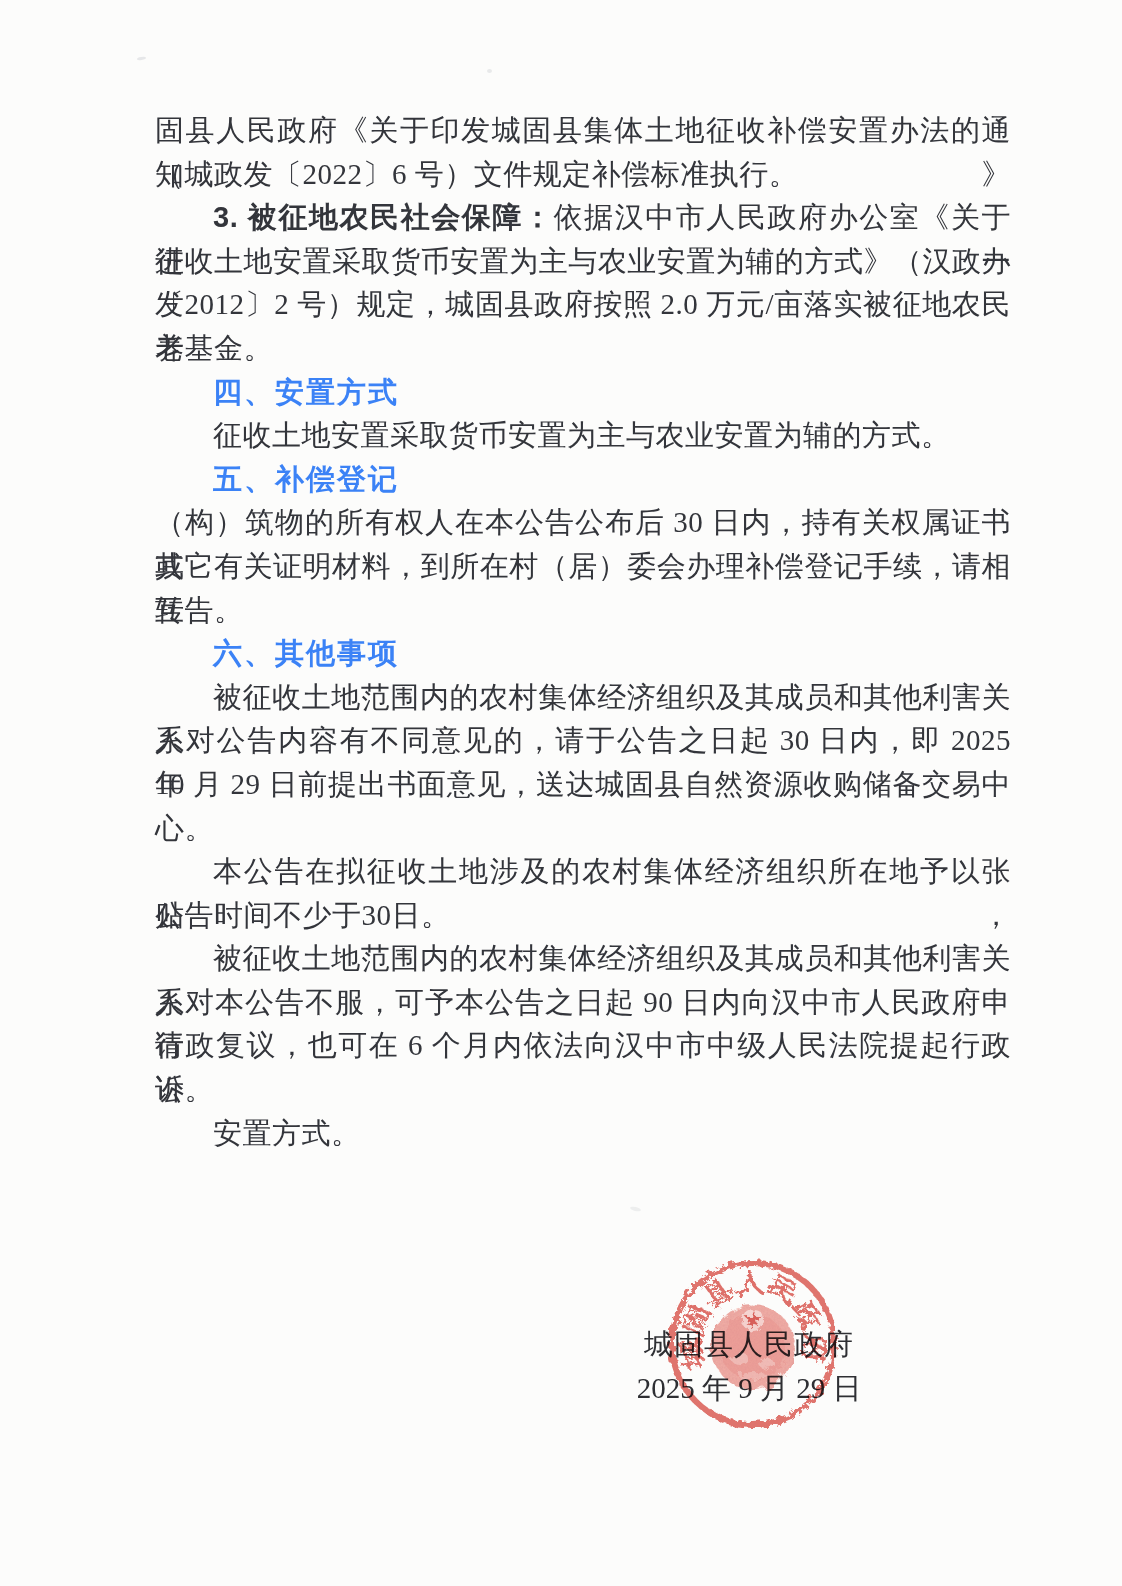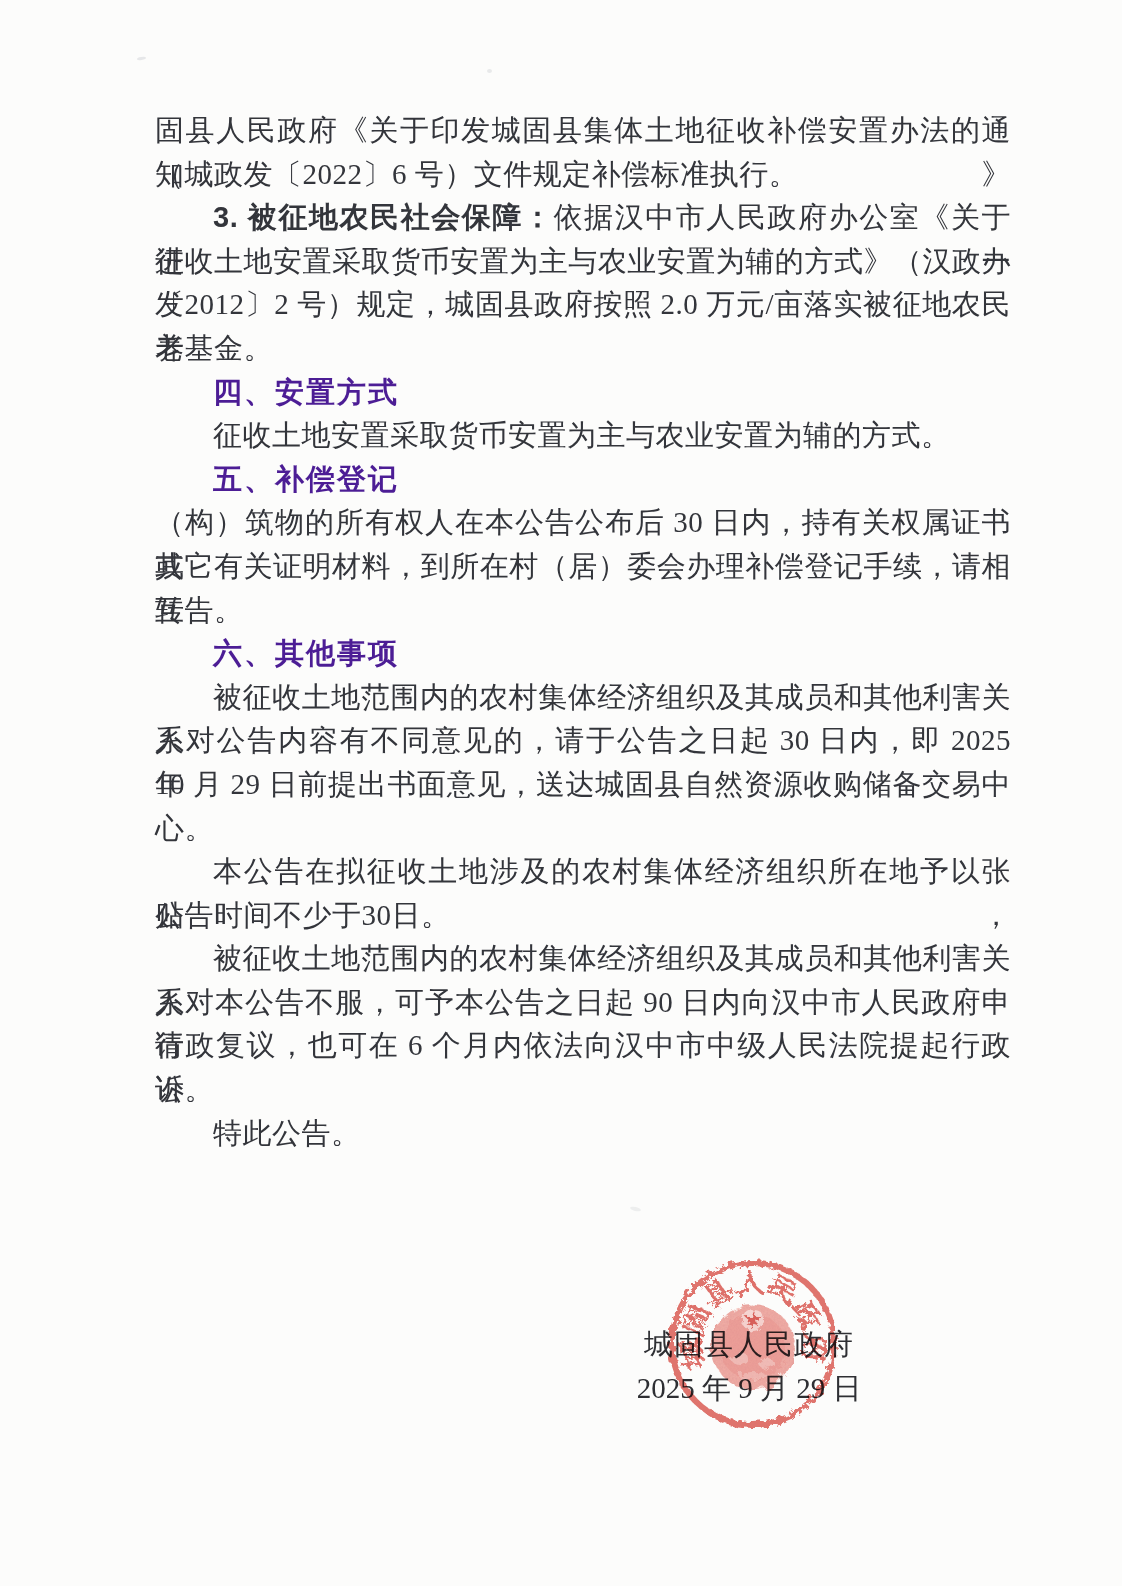--- a/index.html
+++ b/index.html
@@ -20,21 +20,21 @@
     font-size:29px;letter-spacing:0.5px;
     white-space:nowrap;
   }
   .just{
     white-space:normal;
     text-align:justify;text-align-last:justify;
   }
   .ind{text-indent:58px;}
   .heading{
     font-family:"Liberation Sans","DejaVu Sans",sans-serif;
-    font-weight:700;color:#4c1d95;letter-spacing:2px;
+    font-weight:700;color:#3b82f6;letter-spacing:2px;
   }
   .bold-lead{font-weight:700;font-family:"Liberation Sans","DejaVu Sans",sans-serif;}
   .sig{
     position:absolute;top:1322px;left:598px;width:302px;
     text-align:center;color:#2e2f33;z-index:3;
   }
   .sig-name{font-size:29px;line-height:44px;letter-spacing:1px;}
   .sig-date{font-size:29px;line-height:44px;letter-spacing:0;}
   .seal{
     position:absolute;left:667px;top:1258px;width:172px;height:172px;
@@ -71,21 +71,21 @@
     <div class="line just ind">被征收土地范围内的农村集体经济组织及其成员和其他利害关系</div>
     <div class="line just">人对公告内容有不同意见的，请于公告之日起 30 日内，即 2025 年</div>
     <div class="line just">10 月 29 日前提出书面意见，送达城固县自然资源收购储备交易中</div>
     <div class="line">心。</div>
     <div class="line just ind">本公告在拟征收土地涉及的农村集体经济组织所在地予以张贴，</div>
     <div class="line">公告时间不少于30日。</div>
     <div class="line just ind">被征收土地范围内的农村集体经济组织及其成员和其他利害关系</div>
     <div class="line just">人对本公告不服，可予本公告之日起 90 日内向汉中市人民政府申请</div>
     <div class="line just">行政复议，也可在 6 个月内依法向汉中市中级人民法院提起行政诉</div>
     <div class="line">讼。</div>
-    <div class="line ind">特此公告。</div>
+    <div class="line ind">安置方式。</div>
   </div>
 
   <div class="sig">
     <div class="sig-name">城固县人民政府</div>
     <div class="sig-date">2025 年 9 月 29 日</div>
   </div>
 
   <div class="seal">
     <svg width="172" height="172" viewBox="0 0 172 172">
       <defs>

